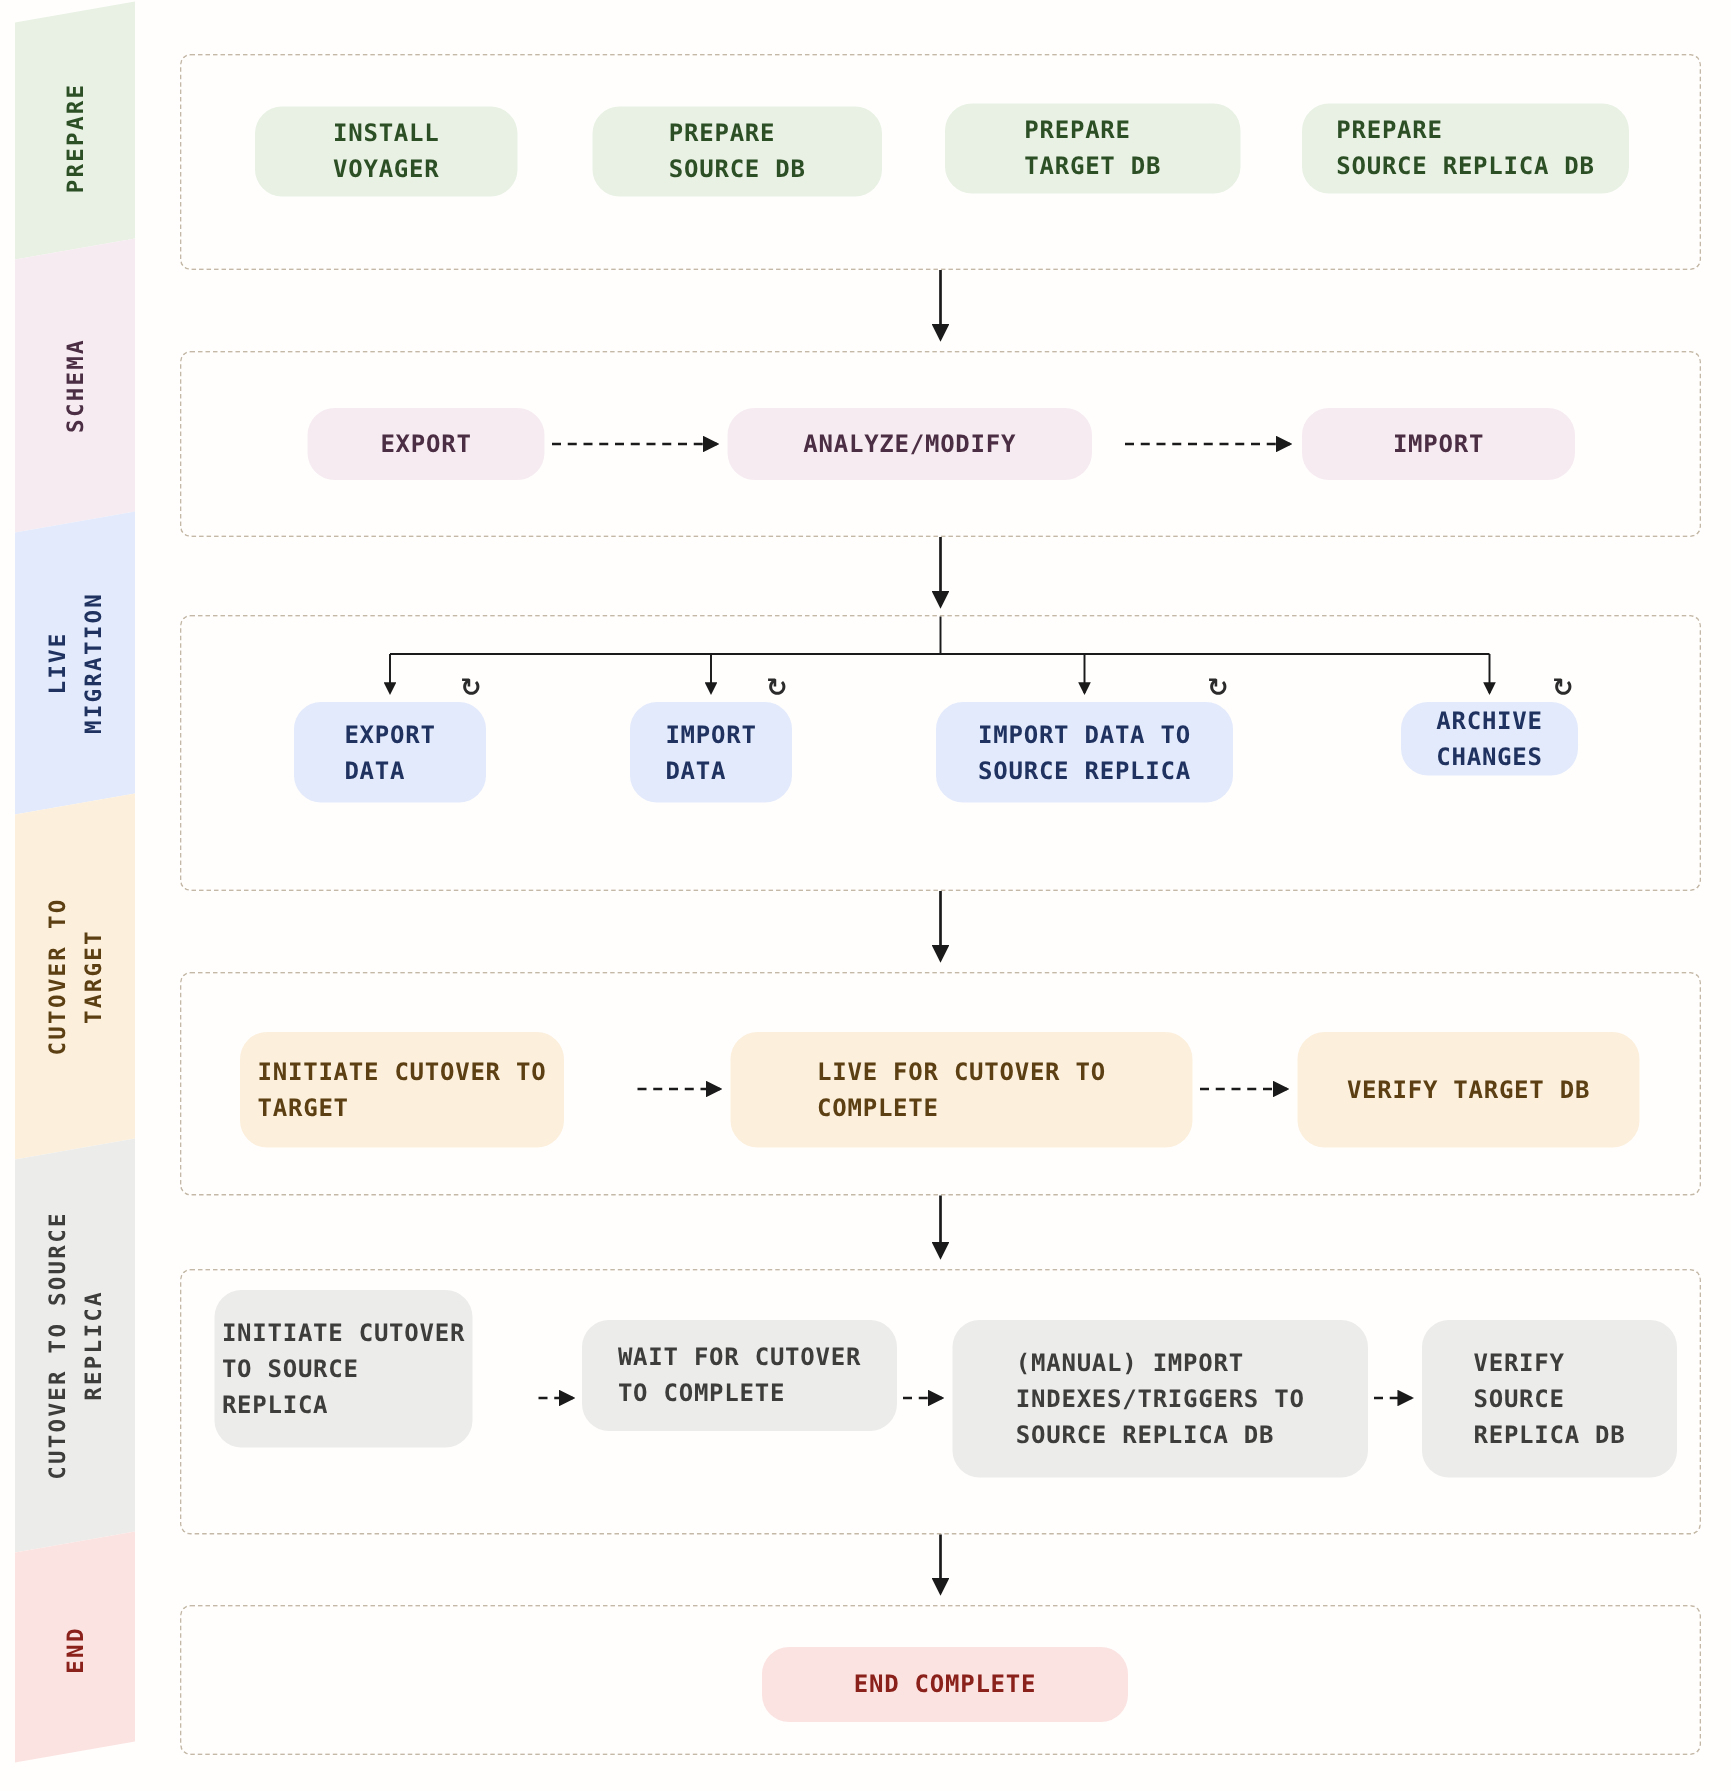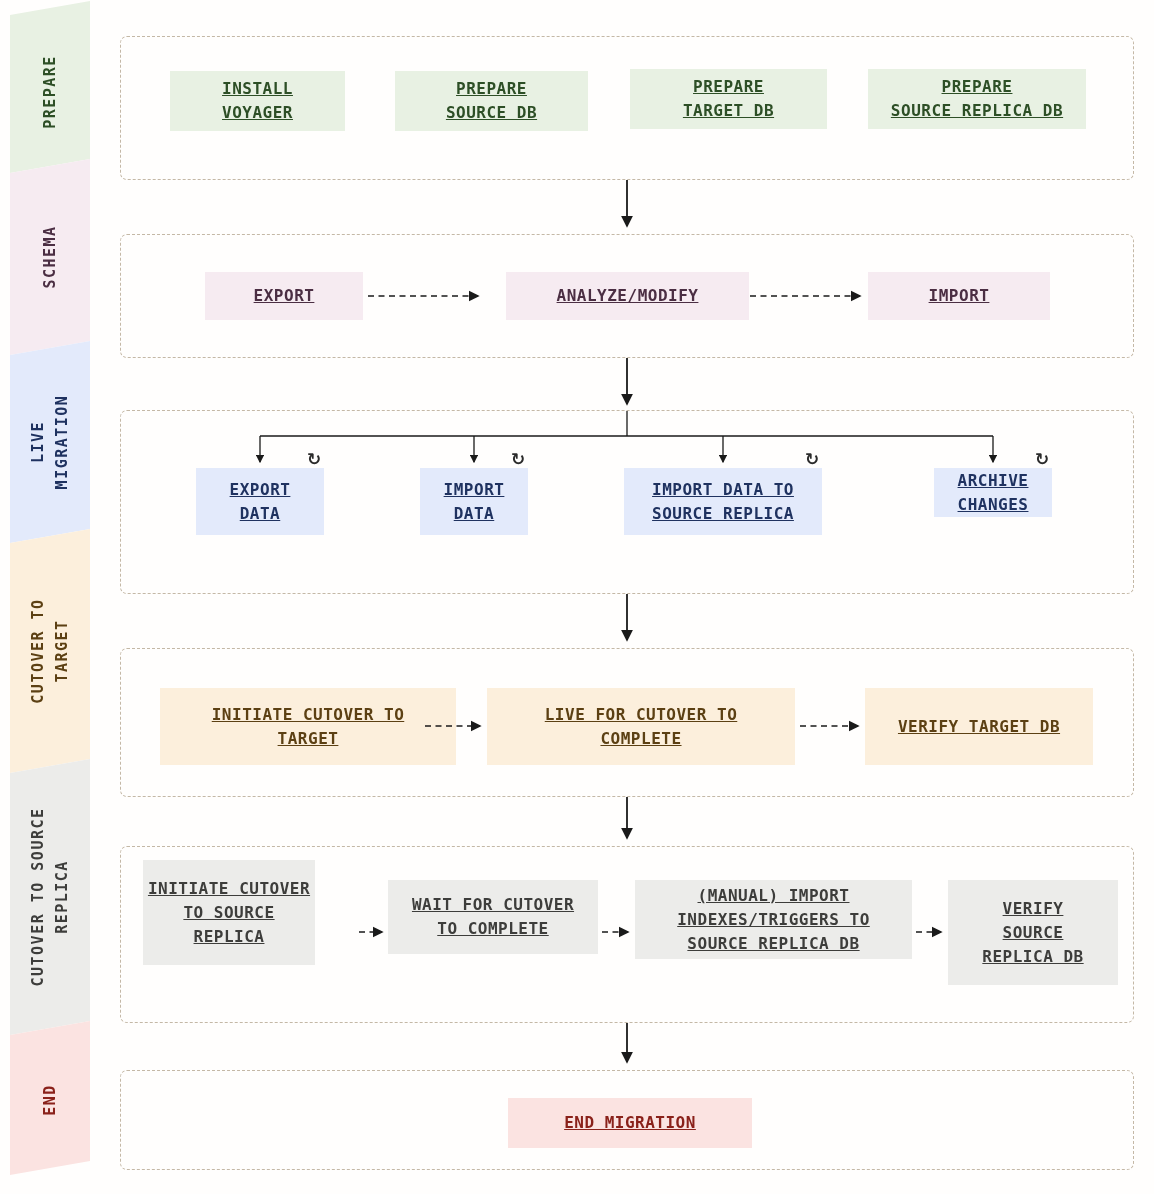--- a/index.html
+++ b/index.html
@@ -16,24 +16,24 @@
     font:700 15px "DejaVu Sans Mono", monospace;
     letter-spacing:1.5px; line-height:1.6;
   }
   .frame {
     position:absolute; left:120px; width:1012px;
     border:1.5px dashed var(--frame_border,#c4b8a6);
     border-radius:7px; background:transparent;
   }
   .node {
     position:absolute; display:flex; align-items:center; justify-content:center;
-    text-align:center; white-space:pre-line;
-    border-radius:0;
+    white-space:pre-line;
+    border-radius:18px;
     font:700 16px "DejaVu Sans Mono", monospace;
-    letter-spacing:.5px; line-height:1.5;text-decoration:underline;
+    letter-spacing:.5px; line-height:1.5;
   }
   .node.prepare { background:var(--prepare_bg,#e8f1e3); color:var(--prepare_text,#2d4f26); }
   .node.schema  { background:var(--schema_bg,#f6ebf1);  color:var(--schema_text,#4b2e43); }
   .node.live    { background:var(--live_bg,#e3eafb);    color:var(--live_text,#1f3260); }
   .node.cutover { background:var(--cutover_target_bg,#fcefdc); color:var(--cutover_target_text,#5c4013); }
   .node.replica { background:var(--cutover_replica_bg,#ececea); color:var(--cutover_replica_text,#3d3d3b); }
   .node.end     { background:var(--end_bg,#fbe3e1);     color:var(--end_text,#8a211a); }
   .loop {
     position:absolute; width:22px; height:22px;
     font:700 17px "DejaVu Sans", sans-serif; color:#2b2b2b;
@@ -75,56 +75,56 @@
   <div class="node prepare" style="left:170px; top:71px; width:175px; height:60px">INSTALL
 VOYAGER</div>
   <div class="node prepare" style="left:395px; top:71px; width:193px; height:60px">PREPARE
 SOURCE DB</div>
   <div class="node prepare" style="left:630px; top:69px; width:197px; height:60px">PREPARE
 TARGET DB</div>
   <div class="node prepare" style="left:868px; top:69px; width:218px; height:60px">PREPARE
 SOURCE REPLICA DB</div>
 
   <div class="node schema" style="left:205px; top:272px; width:158px; height:48px">EXPORT</div>
-  <div class="node schema" style="left:506px; top:272px; width:243px; height:48px">ANALYZE/MODIFY</div>
+  <div class="node schema" style="left:485px; top:272px; width:243px; height:48px">ANALYZE/MODIFY</div>
   <div class="node schema" style="left:868px; top:272px; width:182px; height:48px">IMPORT</div>
 
   <div class="node live" style="left:196px; top:468px; width:128px; height:67px">EXPORT
 DATA</div>
   <div class="node live" style="left:420px; top:468px; width:108px; height:67px">IMPORT
 DATA</div>
   <div class="node live" style="left:624px; top:468px; width:198px; height:67px">IMPORT DATA TO
 SOURCE REPLICA</div>
   <div class="node live" style="left:934px; top:468px; width:118px; height:49px">ARCHIVE
 CHANGES</div>
 
   <span class="loop" style="left:303px;  top:448px">↻</span>
   <span class="loop" style="left:507px;  top:448px">↻</span>
   <span class="loop" style="left:801px;  top:448px">↻</span>
   <span class="loop" style="left:1031px; top:448px">↻</span>
 
-  <div class="node cutover" style="left:160px; top:688px; width:296px; height:77px">INITIATE CUTOVER TO
+  <div class="node cutover" style="left:160px; top:688px; width:216px; height:77px">INITIATE CUTOVER TO
 TARGET</div>
   <div class="node cutover" style="left:487px; top:688px; width:308px; height:77px">LIVE FOR CUTOVER TO
 COMPLETE</div>
   <div class="node cutover" style="left:865px; top:688px; width:228px; height:77px">VERIFY TARGET DB</div>
 
   <div class="node replica" style="left:143px; top:860px; width:172px; height:105px">INITIATE CUTOVER
 TO SOURCE
 REPLICA</div>
   <div class="node replica" style="left:388px; top:880px; width:210px; height:74px">WAIT FOR CUTOVER
 TO COMPLETE</div>
-  <div class="node replica" style="left:635px; top:880px; width:277px; height:79px">(MANUAL) IMPORT
+  <div class="node replica" style="left:635px; top:880px; width:277px; height:105px">(MANUAL) IMPORT
 INDEXES/TRIGGERS TO
 SOURCE REPLICA DB</div>
   <div class="node replica" style="left:948px; top:880px; width:170px; height:105px">VERIFY
 SOURCE
 REPLICA DB</div>
 
-  <div class="node end" style="left:508px; top:1098px; width:244px; height:50px">END MIGRATION</div>
+  <div class="node end" style="left:508px; top:1098px; width:244px; height:50px">END COMPLETE</div>
 
   <svg class="overlay" width="1154" height="1194">
     <defs>
       <marker id="ah" viewBox="0 0 10 10" refX="8.5" refY="5" markerWidth="6.5" markerHeight="6.5" orient="auto-start-reverse">
         <path d="M0,0 L10,5 L0,10 z" fill="#1a1a1a"></path>
       </marker>
     </defs>
 
     <g stroke="#1a1a1a" stroke-width="1.8" fill="none">
       <line x1="627" y1="180" x2="627" y2="226" marker-end="url(#ah)"></line>

